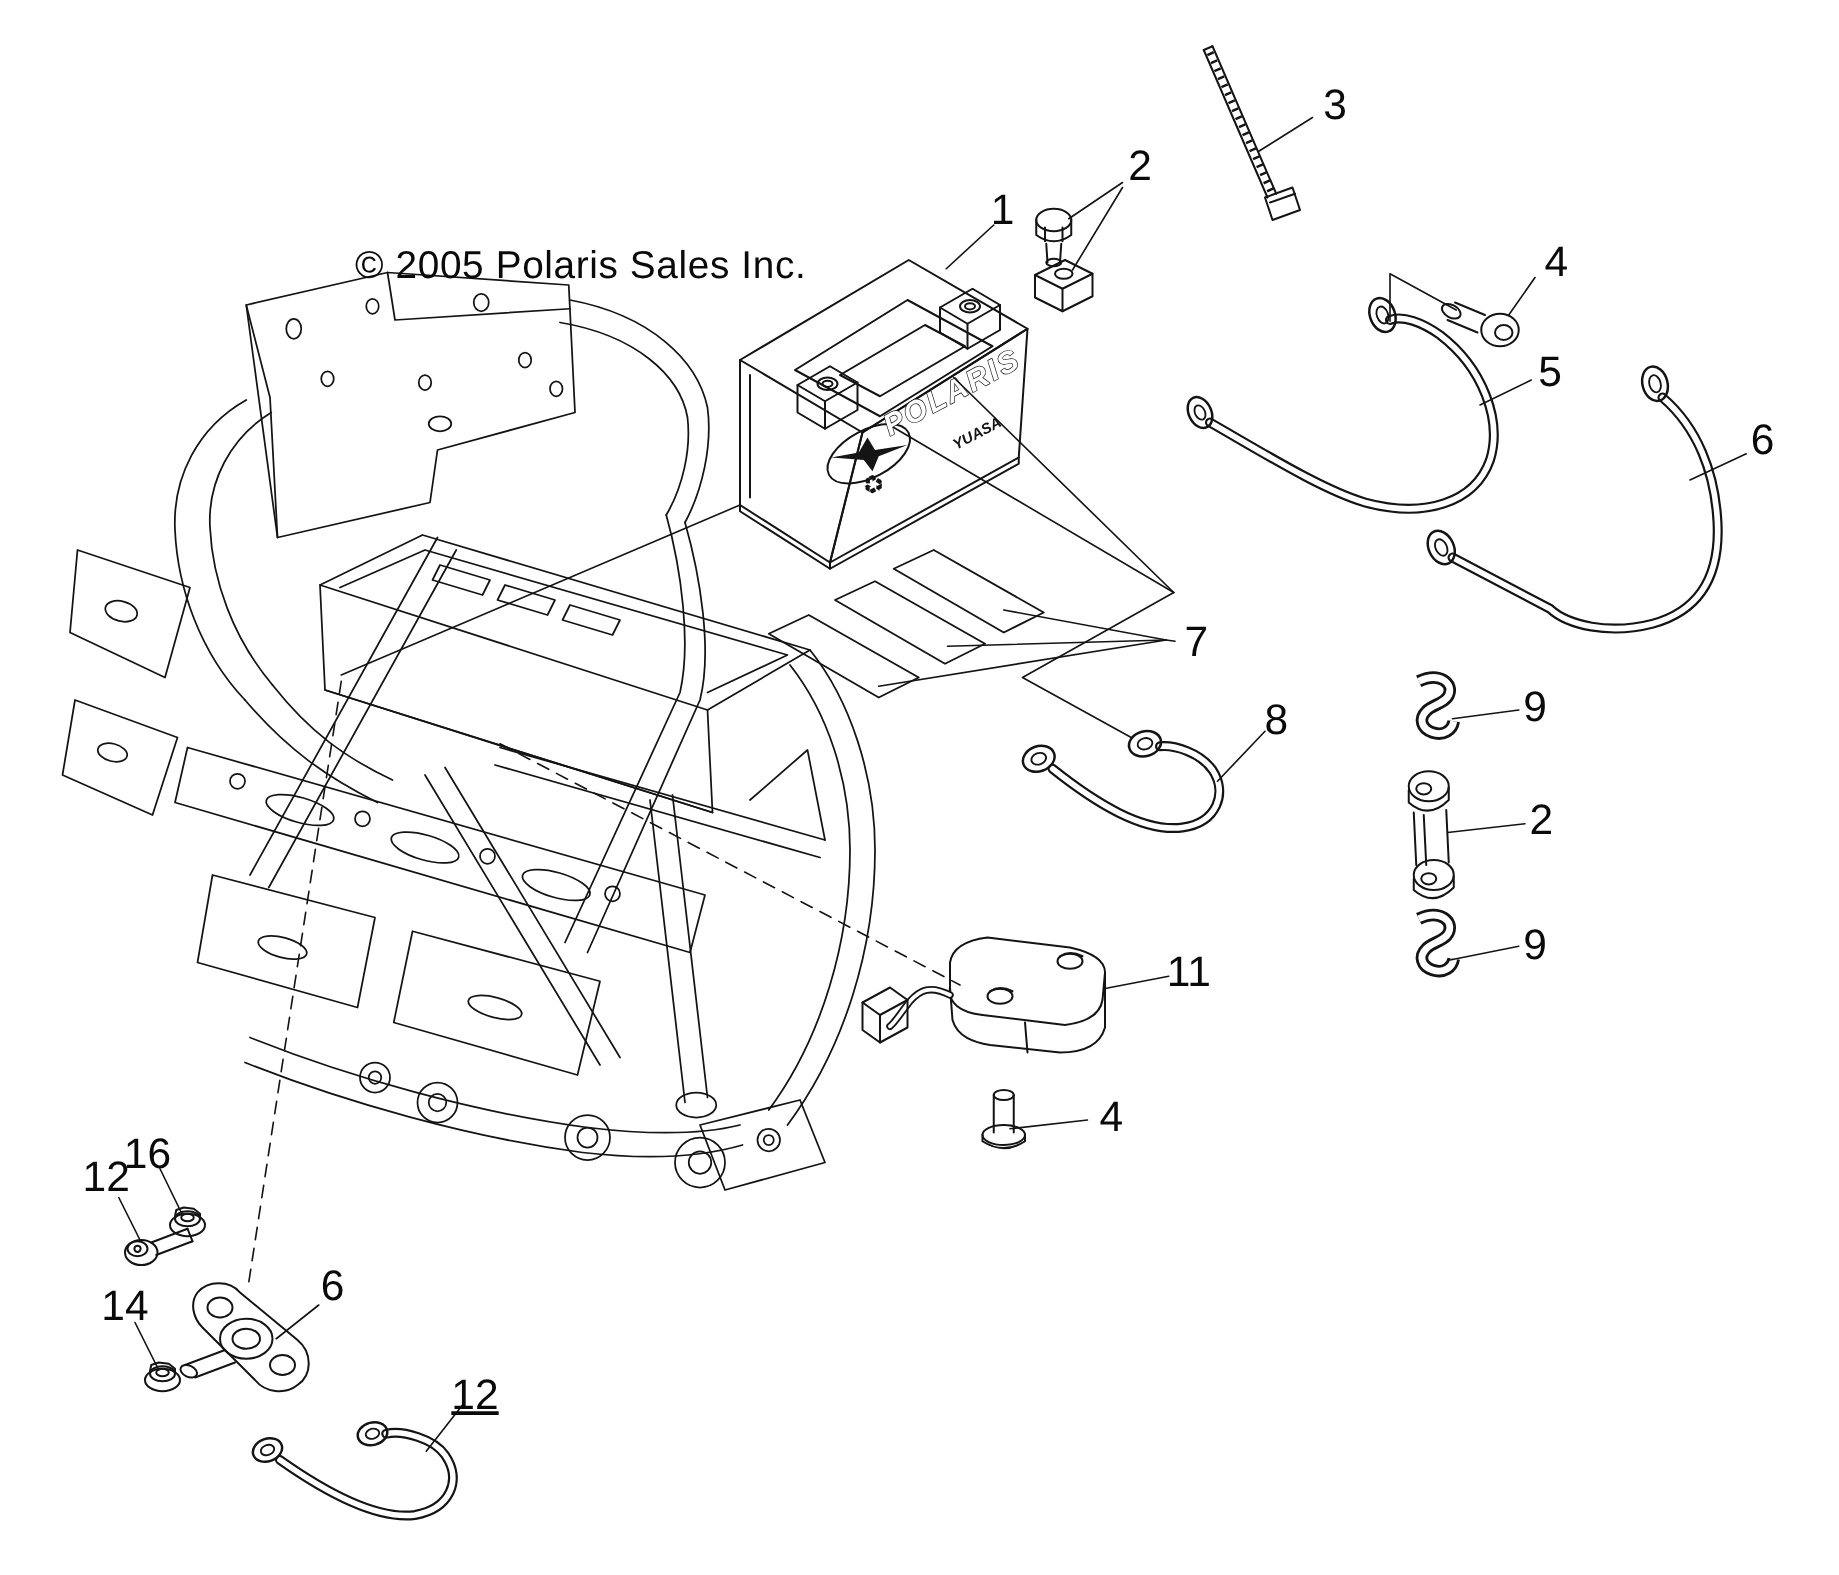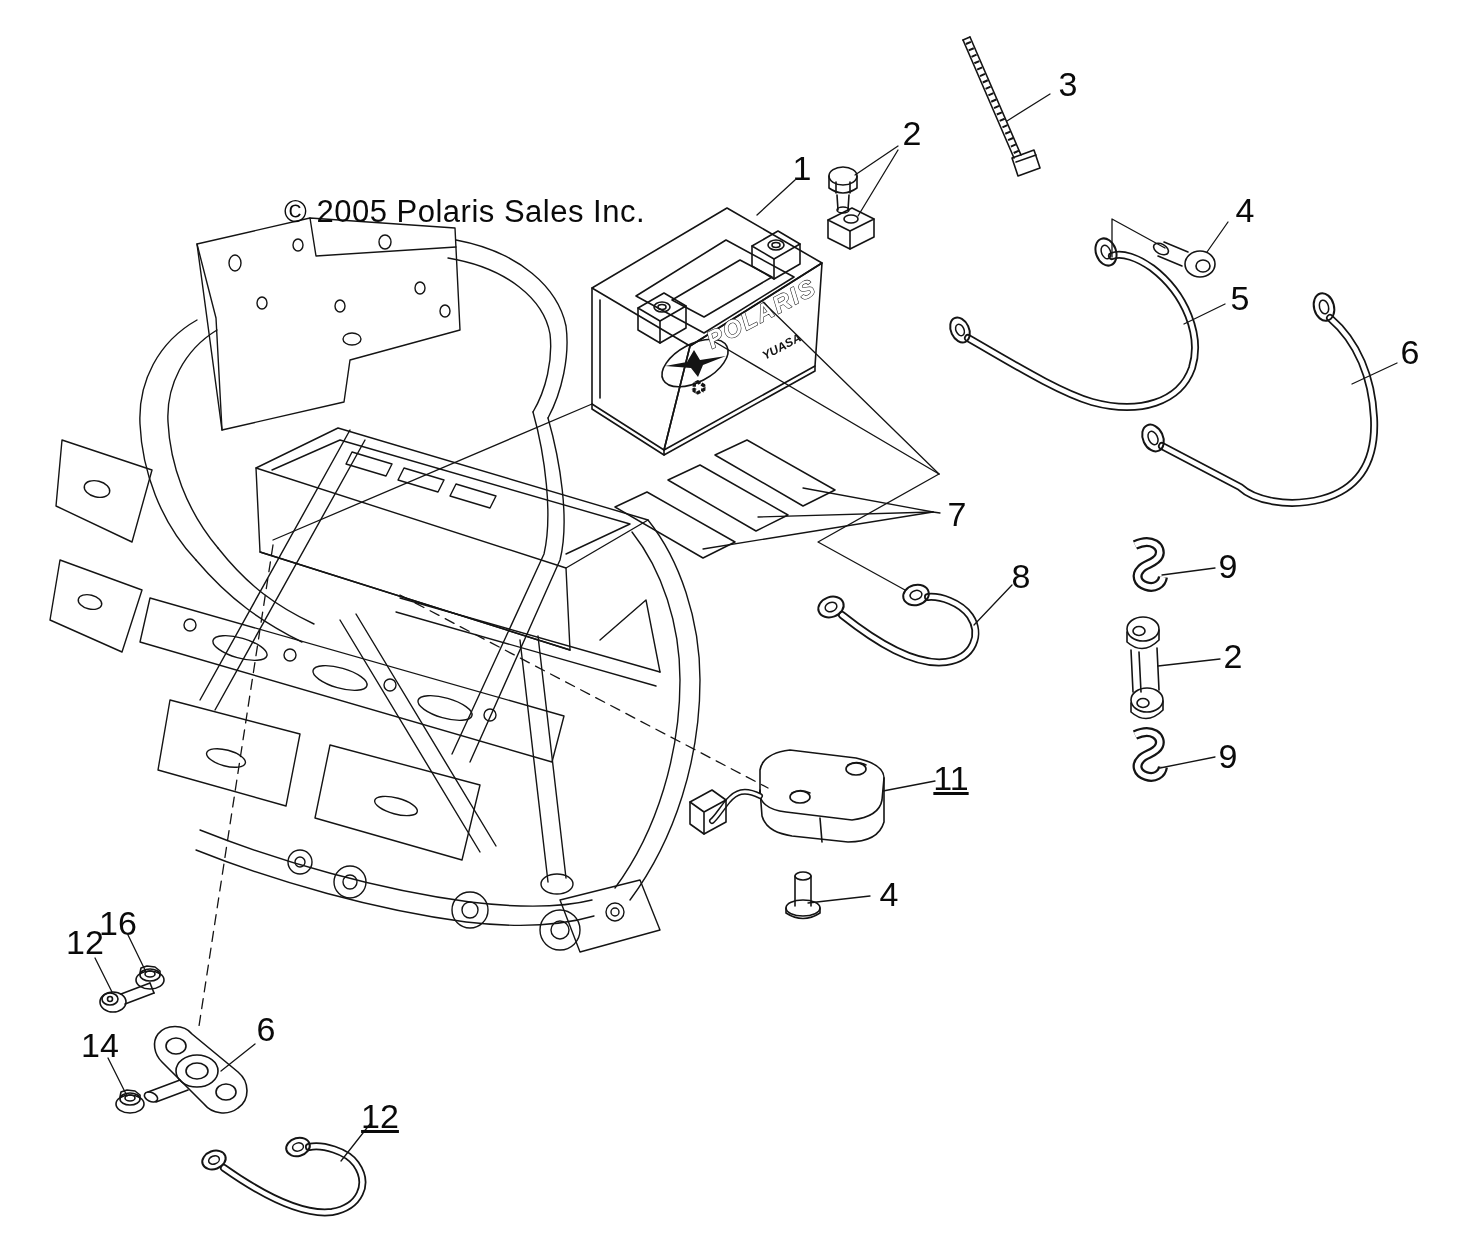--- a/index.html
+++ b/index.html
@@ -316,21 +316,21 @@
       <div class="callout" style="left: 912px; top: 133px;">2</div>
       <div class="callout" style="left: 1068px; top: 84px;">3</div>
       <div class="callout" style="left: 1245px; top: 210px;">4</div>
       <div class="callout" style="left: 1240px; top: 298px;">5</div>
       <div class="callout" style="left: 1410px; top: 352px;">6</div>
       <div class="callout" style="left: 957px; top: 514px;">7</div>
       <div class="callout" style="left: 1021px; top: 576px;">8</div>
       <div class="callout" style="left: 1228px; top: 566px;">9</div>
       <div class="callout" style="left: 1233px; top: 656px;">2</div>
       <div class="callout" style="left: 1228px; top: 756px;">9</div>
-      <div class="callout" style="left: 951px; top: 778px; text-decoration: underline;">11</div>
+      <div class="callout" style="left: 951px; top: 778px;">11</div>
       <div class="callout" style="left: 889px; top: 894px;">4</div>
       <div class="callout" style="left: 380px; top: 1116px; text-decoration: underline;">12</div>
       <div class="callout" style="left: 266px; top: 1029px;">6</div>
       <div class="callout" style="left: 100px; top: 1045px;">14</div>
       <div class="callout" style="left: 85px; top: 942px;">12</div>
       <div class="callout" style="left: 118px; top: 923px;">16</div>
     </div>
 
 </div>
 

